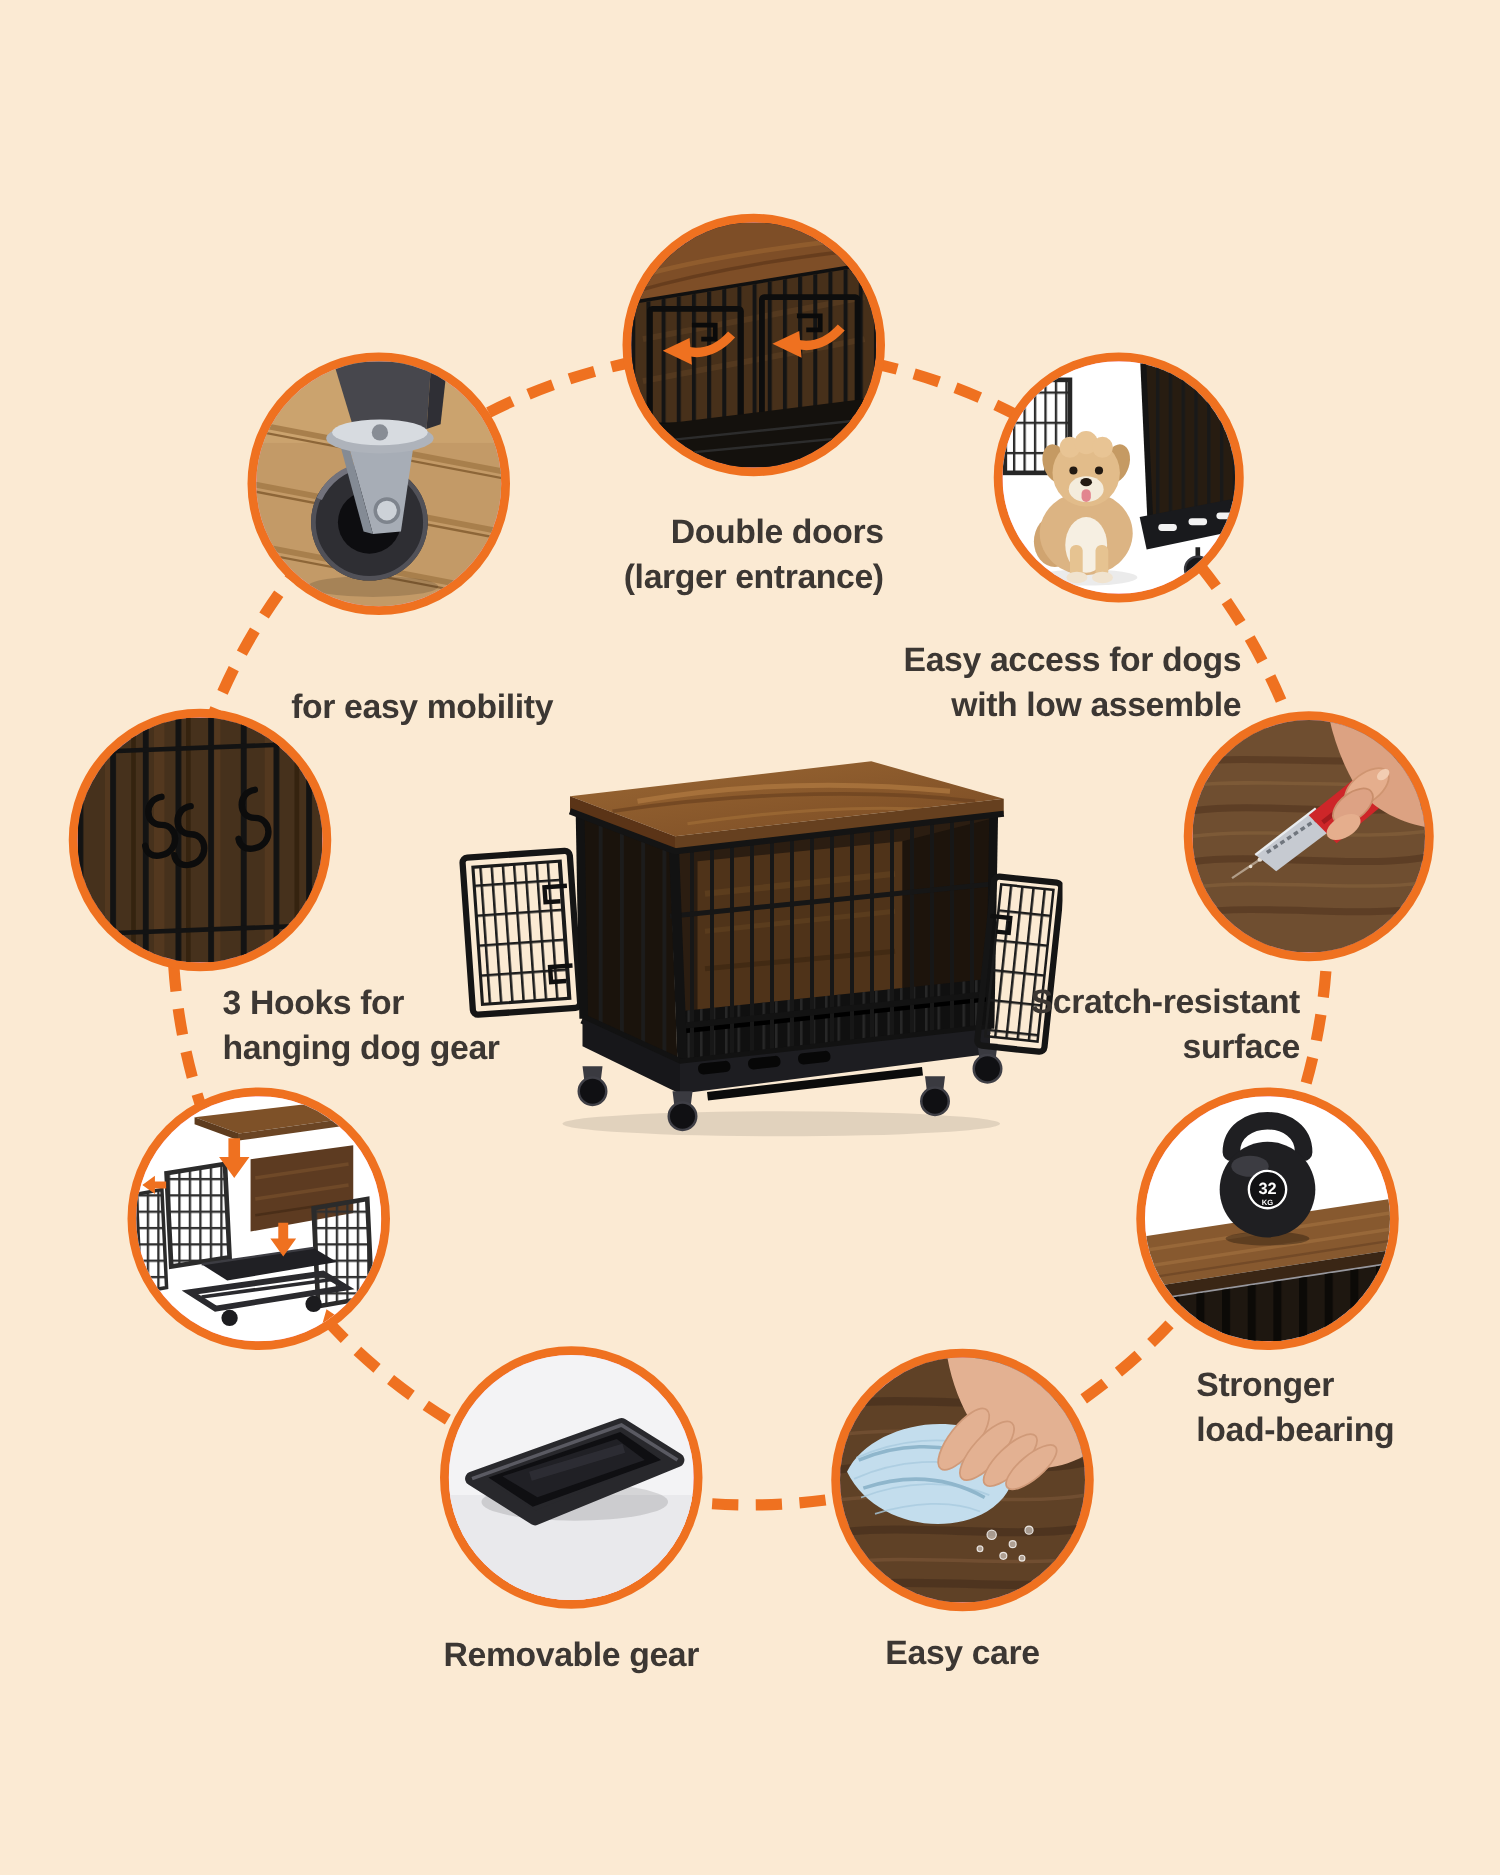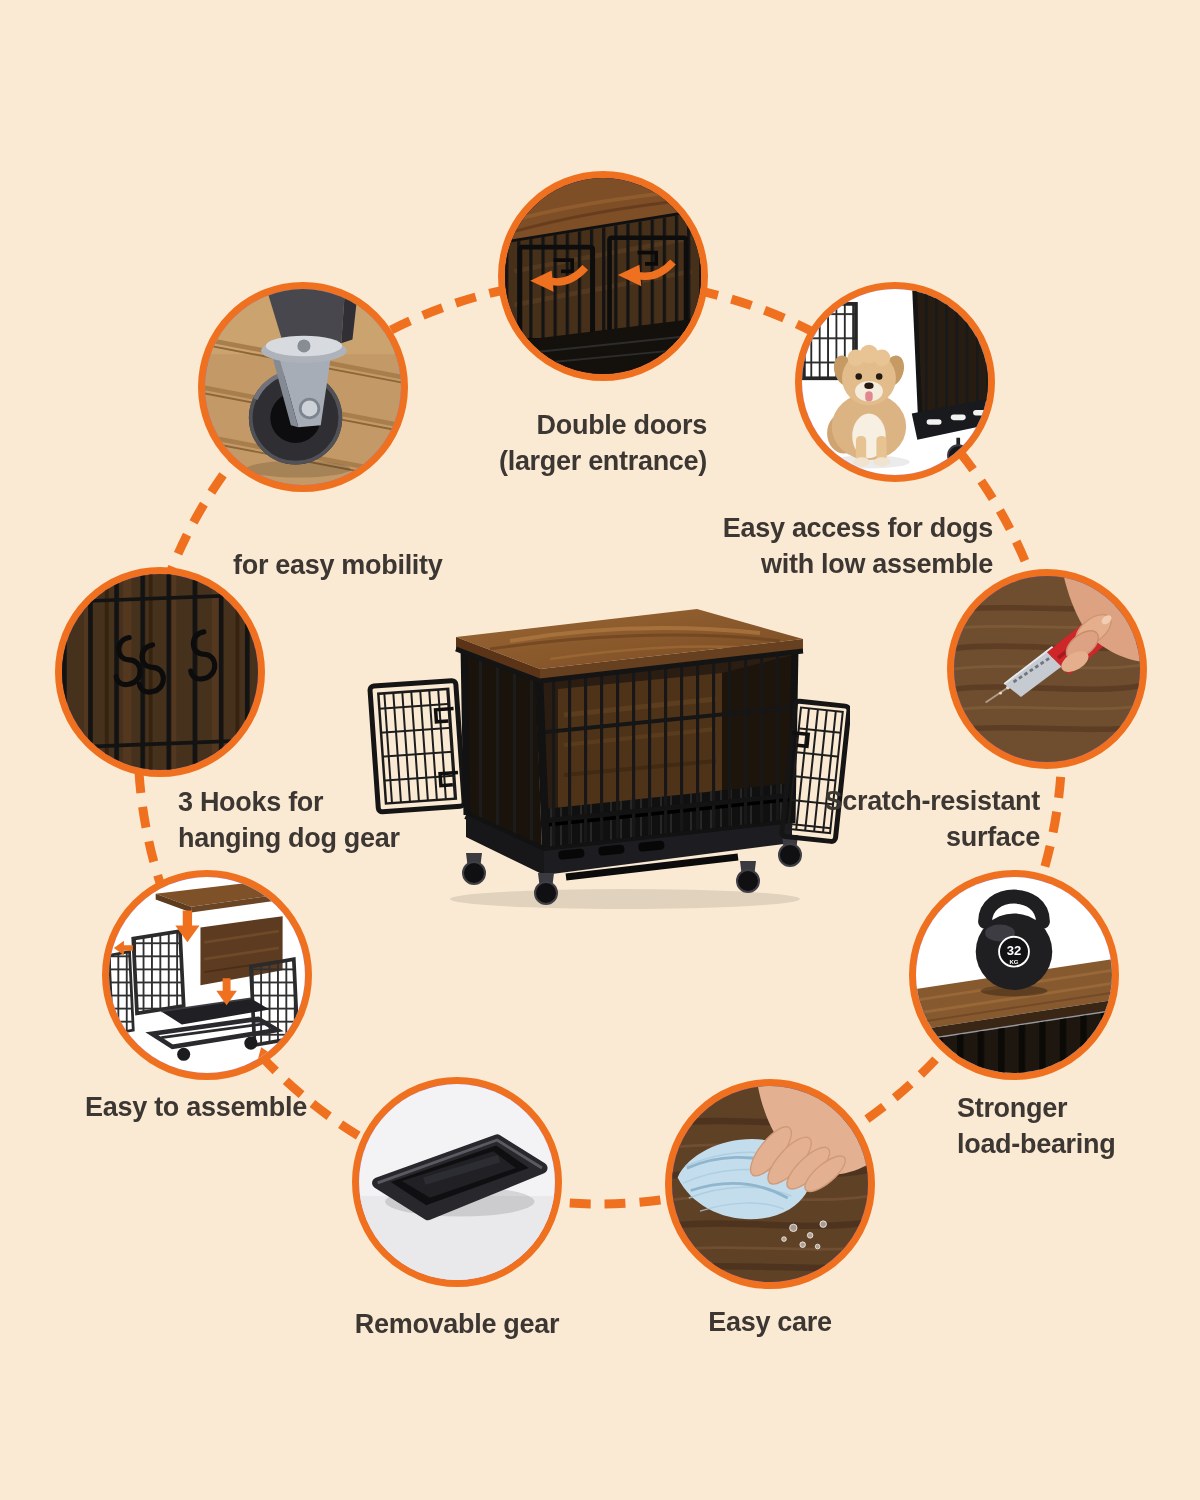--- a/index.html
+++ b/index.html
@@ -9,21 +9,21 @@
   }
   html,body{margin:0;padding:0;}
   .canvas{
     position:relative;width:1200px;height:1500px;background:var(--bg);
     overflow:hidden;font-family:"Liberation Sans",sans-serif;
   }
   .ring{position:absolute;left:0;top:0;width:1200px;height:1500px;}
   .bubble{
     position:absolute;box-sizing:border-box;
     border:7px solid var(--accent);border-radius:50%;
-    overflow:hidden;background:#8b5cf6;
+    overflow:hidden;background:#f9a8d4;
   }
   .bubble svg{display:block;width:100%;height:100%;}
   .label{
     position:absolute;font-weight:bold;font-size:27px;line-height:36px;
     color:var(--text);white-space:nowrap;letter-spacing:-0.3px;
   }
   .label.center{transform:translateX(-50%);text-align:right;}
   .label.right{text-align:right;}
   .product{position:absolute;left:360px;top:585px;width:490px;height:330px;}
   svg text{font-family:"Liberation Sans",sans-serif;font-weight:bold;}
@@ -448,22 +448,19 @@
   </div>
 
   <div class="label center" style="left:770px;top:1304px">
     <span>Easy care</span>
   </div>
 
   <div class="label center" style="left:457px;top:1306px">
     <span>Removable gear</span>
   </div>
 
-  <div class="label center" style="left:196px;top:1089px">
-    <span>Easy to assemble</span>
-  </div>
 
   <div class="label" style="left:178px;top:784px">
     <span>3 Hooks for</span><br>
     <span>hanging dog gear</span>
   </div>
 
 </div>
 
 </body></html>

